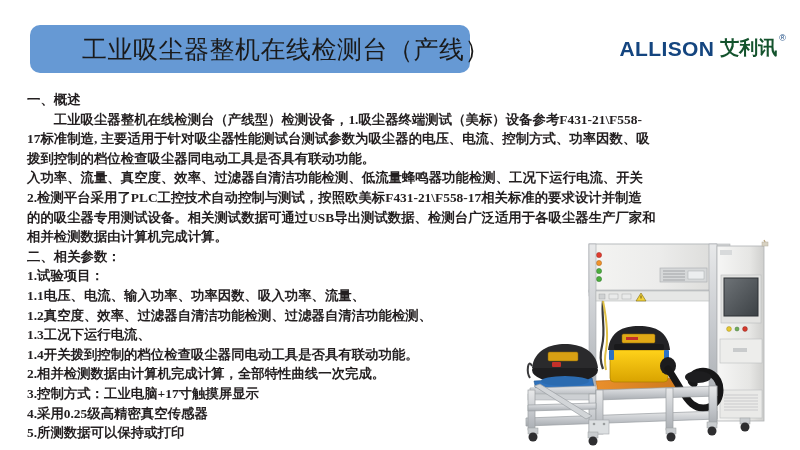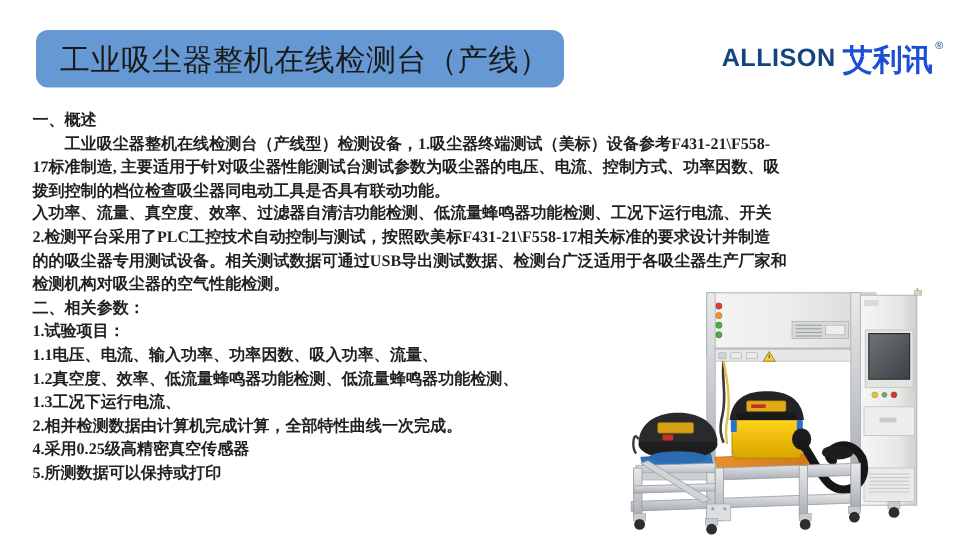--- a/index.html
+++ b/index.html
@@ -34,20 +34,21 @@
     align-items: center;
     padding-left: 20px;
     box-sizing: border-box;
   }
   .title-text {
     font-family: "Liberation Serif", "DejaVu Serif", serif;
     font-size: 25px;
     color: #1a1a1a;
     letter-spacing: 0.5px;
     white-space: nowrap;
+    margin-left: 32px;
   }
 
   
   .logo {
     position: absolute;
     right: 14px;
     top: 38px;
     display: flex;
     align-items: flex-start;
     line-height: 1;
@@ -55,22 +56,22 @@
   .logo-en {
     font-family: "Liberation Sans", "DejaVu Sans", sans-serif;
     font-weight: bold;
     font-size: 21px;
     color: #14457f;
     letter-spacing: 0.4px;
   }
   .logo-cn {
     font-family: "Liberation Serif", "DejaVu Serif", serif;
     font-weight: bold;
-    font-size: 25px;
-    color: #1d4ed8;
+    font-size: 19px;
+    color: #14532d;
     margin-left: 6px;
     letter-spacing: 0px;
   }
   .logo-r {
     font-family: "Liberation Sans", "DejaVu Sans", sans-serif;
     font-size: 9px;
     color: #14457f;
     margin-left: 2px;
     margin-top: -4px;
   }
@@ -120,27 +121,29 @@
   </div>
 
   <div class="body-text">
     <p class="sec-head">一、概述</p>
     <p>　　工业吸尘器整机在线检测台（产线型）检测设备，1.吸尘器终端测试（美标）设备参考F431-21\F558-</p>
     <p>17标准制造, 主要适用于针对吸尘器性能测试台测试参数为吸尘器的电压、电流、控制方式、功率因数、吸</p>
     <p>拨到控制的档位检查吸尘器同电动工具是否具有联动功能。</p>
     <p>入功率、流量、真空度、效率、过滤器自清洁功能检测、低流量蜂鸣器功能检测、工况下运行电流、开关</p>
     <p>2.检测平台采用了PLC工控技术自动控制与测试，按照欧美标F431-21\F558-17相关标准的要求设计并制造</p>
     <p>的的吸尘器专用测试设备。相关测试数据可通过USB导出测试数据、检测台广泛适用于各吸尘器生产厂家和</p>
-    <p>检测机构对吸尘器的空气性能检测。</p>
+    <p>相并检测数据由计算机完成计算。</p>
     <p class="sec-head">二、相关参数：</p>
     <p>1.试验项目：</p>
     <p>1.1电压、电流、输入功率、功率因数、吸入功率、流量、</p>
-    <p>1.2真空度、效率、低流量蜂鸣器功能检测、低流量蜂鸣器功能检测、</p>
+    <p>1.2真空度、效率、过滤器自清洁功能检测、过滤器自清洁功能检测、</p>
     <p>1.3工况下运行电流、</p>
+    <p>1.4开关拨到控制的档位检查吸尘器同电动工具是否具有联动功能。</p>
     <p>2.相并检测数据由计算机完成计算，全部特性曲线一次完成。</p>
+    <p>3.控制方式：工业电脑+17寸触摸屏显示</p>
     <p>4.采用0.25级高精密真空传感器</p>
     <p>5.所测数据可以保持或打印</p>
   </div>
 
   <div class="photo">
     <svg width="320" height="212" viewBox="0 0 320 212" xmlns="http://www.w3.org/2000/svg">
       <defs>
         <linearGradient id="panelG" x1="0" y1="0" x2="1" y2="0">
           <stop offset="0%" stop-color="#f4f4f2"></stop>
           <stop offset="55%" stop-color="#ececeb"></stop>

